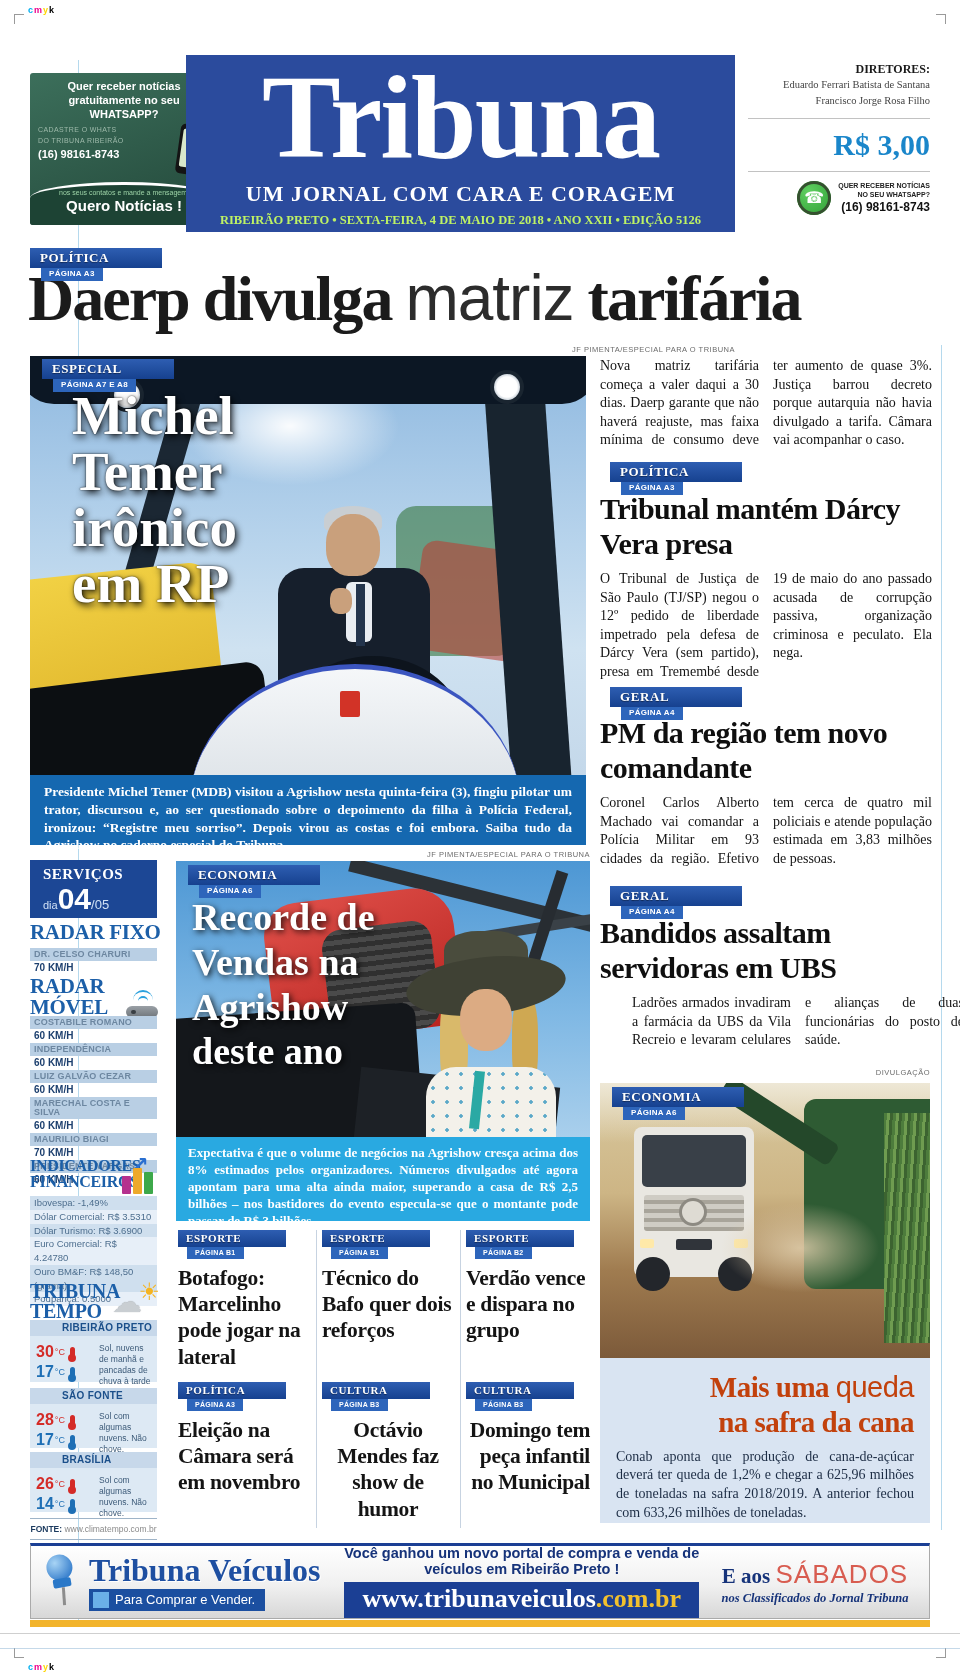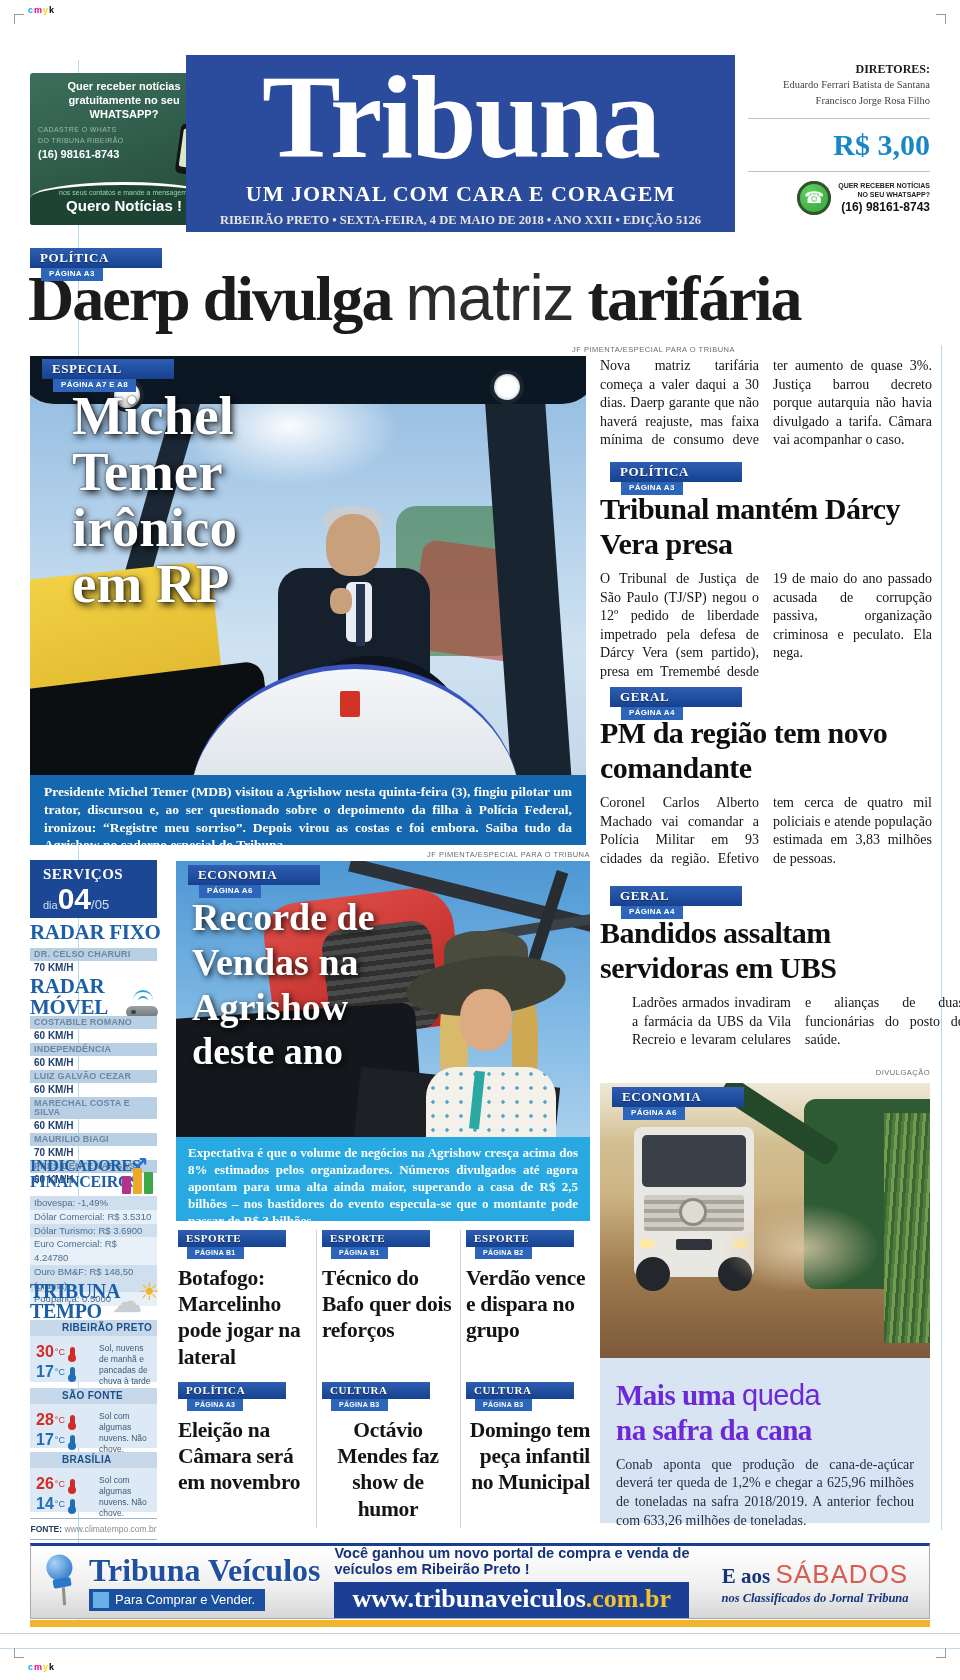--- a/index.html
+++ b/index.html
@@ -27,21 +27,21 @@
   .phone-dev .scr{position:absolute;left:3px;top:5px;right:3px;bottom:7px;background:#d8e8cb;border-radius:2px;}
   .ad-left .bot{position:absolute;left:0;right:0;bottom:0;height:40px;background:#1d4334;
                 border-top:3px solid #fff;border-radius:50% 50% 0 0/16px 16px 0 0;text-align:center;}
   .ad-left .note{font:7px "Liberation Sans",sans-serif;color:#9cd2a6;margin-top:4px;}
   .ad-left .cta{font:bold 15px "Liberation Sans",sans-serif;color:#fff;margin-top:1px;}
 
   .masthead{left:186px;top:55px;width:549px;height:177px;background:#2b4b9d;text-align:center;
             display:flex;flex-direction:column;}
   .masthead .title{font:bold 118px/1 "Liberation Serif",serif;color:#fff;margin-top:4px;letter-spacing:-2px;}
   .masthead .tagline{font:bold 22px/1 "Liberation Serif",serif;color:#fff;letter-spacing:1px;margin-top:6px;}
-  .masthead .dateline{font:bold 12.5px/1 "Liberation Serif",serif;color:#e5e5e5;margin:9px 0 10px;}
+  .masthead .dateline{font:bold 12.5px/1 "Liberation Serif",serif;color:#bef264;margin:9px 0 10px;}
 
   .hdr-right{left:748px;top:62px;width:182px;text-align:right;}
   .dir-label{font:bold 12px "Liberation Serif",serif;color:#1a1a1a;}
   .dir-name{font:10.5px/1.5 "Liberation Serif",serif;color:#444;}
   .hr-thin{border:0;border-top:1px solid #c2c2c2;margin:9px 0;}
   .price{font:bold 30px "Liberation Serif",serif;color:#1a86ca;}
   .wa-row{display:flex;align-items:center;justify-content:flex-end;gap:7px;margin-top:4px;}
   .wa-circle{width:34px;height:34px;border-radius:50%;background:radial-gradient(circle at 35% 30%,#5fcf60,#2f9e35);
              box-shadow:0 0 0 3px #35502f inset;display:flex;align-items:center;justify-content:center;
              color:#fff;font-size:16px;flex:0 0 auto;}
@@ -134,21 +134,21 @@
   .c-lightl{position:absolute;left:6px;top:112px;width:14px;height:9px;background:#ffe9a8;border-radius:2px;}
   .c-lightr{position:absolute;right:6px;top:112px;width:14px;height:9px;background:#ffe9a8;border-radius:2px;}
   .c-plate{position:absolute;left:42px;top:112px;width:36px;height:11px;background:#30343a;border-radius:2px;}
   .c-wheell{position:absolute;left:2px;bottom:-14px;width:34px;height:34px;border-radius:50%;background:#23262b;}
   .c-wheelr{position:absolute;right:2px;bottom:-14px;width:34px;height:34px;border-radius:50%;background:#23262b;}
   .c-harv{position:absolute;right:-14px;top:16px;width:140px;height:190px;background:#2e5b33;border-radius:12px;}
   .c-arm{position:absolute;right:86px;top:26px;width:130px;height:24px;background:#24482a;transform:rotate(33deg);border-radius:6px;}
   .c-cane{position:absolute;right:0;top:30px;width:46px;height:230px;background:repeating-linear-gradient(94deg,#4d7c3c 0 3px,#6f9c50 3px 6px,#3c6330 6px 9px);}
   .c-dust{position:absolute;left:120px;top:120px;width:160px;height:90px;background:radial-gradient(ellipse,rgba(222,204,170,.85),rgba(222,204,170,0) 70%);}
   .cana-box{left:600px;top:1358px;width:330px;height:165px;background:#d9e4f2;box-sizing:border-box;padding:12px 16px 10px;}
-  .cana-h{font:bold 29px/1.2 "Liberation Serif",serif;color:#6d28d9;text-align:left;letter-spacing:-.5px;margin-top:8px;}
+  .cana-h{font:bold 29px/1.2 "Liberation Serif",serif;color:#c2410c;text-align:right;letter-spacing:-.5px;}
   .cana-h .sans{font-family:"Liberation Sans",sans-serif;font-weight:400;}
   .cana-b{font:14px/1.34 "Liberation Serif",serif;color:#1c2c44;text-align:justify;margin-top:8px;}
 
   
   .svc{left:30px;top:860px;width:127px;height:58px;background:#1c4795;color:#fff;box-sizing:border-box;padding:6px 0 0 13px;}
   .svc .t{font:bold 15px "Liberation Serif",serif;letter-spacing:.5px;}
   .svc .d{margin-top:2px;color:#cfe0f5;font-family:"Liberation Sans",sans-serif;}
   .svc .d .sm{font-size:11px;}
   .svc .d .big{font-size:30px;font-weight:bold;color:#fff;line-height:.9;}
   .svc .d .md{font-size:13px;}
@@ -194,21 +194,21 @@
           background:linear-gradient(180deg,#ffffff 0%,#f0f0f0 55%,#d7d7d7 100%);display:flex;align-items:center;}
   .pin{width:46px;height:64px;position:relative;margin:0 2px 0 10px;transform:rotate(-10deg);}
   .pin .ball{position:absolute;left:8px;top:4px;width:26px;height:26px;border-radius:50%;background:radial-gradient(circle at 35% 30%,#a8d4f5,#1565c0);}
   .pin .base{position:absolute;left:12px;top:28px;width:18px;height:9px;background:#2a78c8;border-radius:2px;}
   .pin .needle{position:absolute;left:19px;top:37px;width:3px;height:18px;background:#8d8d8d;transform:rotate(6deg);}
   .f-brand{margin-right:14px;}
   .f-brand .nm{font:bold 32px/1 "Liberation Serif",serif;color:#1e4fa1;text-shadow:1px 1px 0 #fff;}
   .f-brand .bar{margin-top:3px;background:#1b4fa0;color:#fff;font:13px/1 "Liberation Sans",sans-serif;
                 padding:4px 10px 5px 26px;width:max-content;position:relative;}
   .f-brand .bar::before{content:'';position:absolute;left:4px;top:3px;width:16px;height:16px;background:#6ab0e8;}
-  .f-mid{flex:1;text-align:left;}
+  .f-mid{flex:1;text-align:center;}
   .f-promo{font:bold 14.5px/1.1 "Liberation Sans",sans-serif;color:#16337a;}
   .f-url{display:inline-block;background:#1b3f94;padding:4px 18px 6px;margin-top:4px;
          font:bold 26px/1 "Liberation Serif",serif;color:#fff;}
   .f-url .tld{color:#f2c12e;}
   .f-right{width:212px;text-align:center;padding-right:8px;}
   .f-sat .a{font:bold 21px "Liberation Serif",serif;color:#16337a;}
   .f-sat .b{font:26px "Liberation Sans",sans-serif;color:#d85c50;letter-spacing:1px;}
   .f-sat .c{font:italic bold 12.5px "Liberation Serif",serif;color:#16337a;margin-top:1px;}
   .ystrip{left:30px;top:1620px;width:900px;height:7px;background:#f2b42c;}
 </style>

